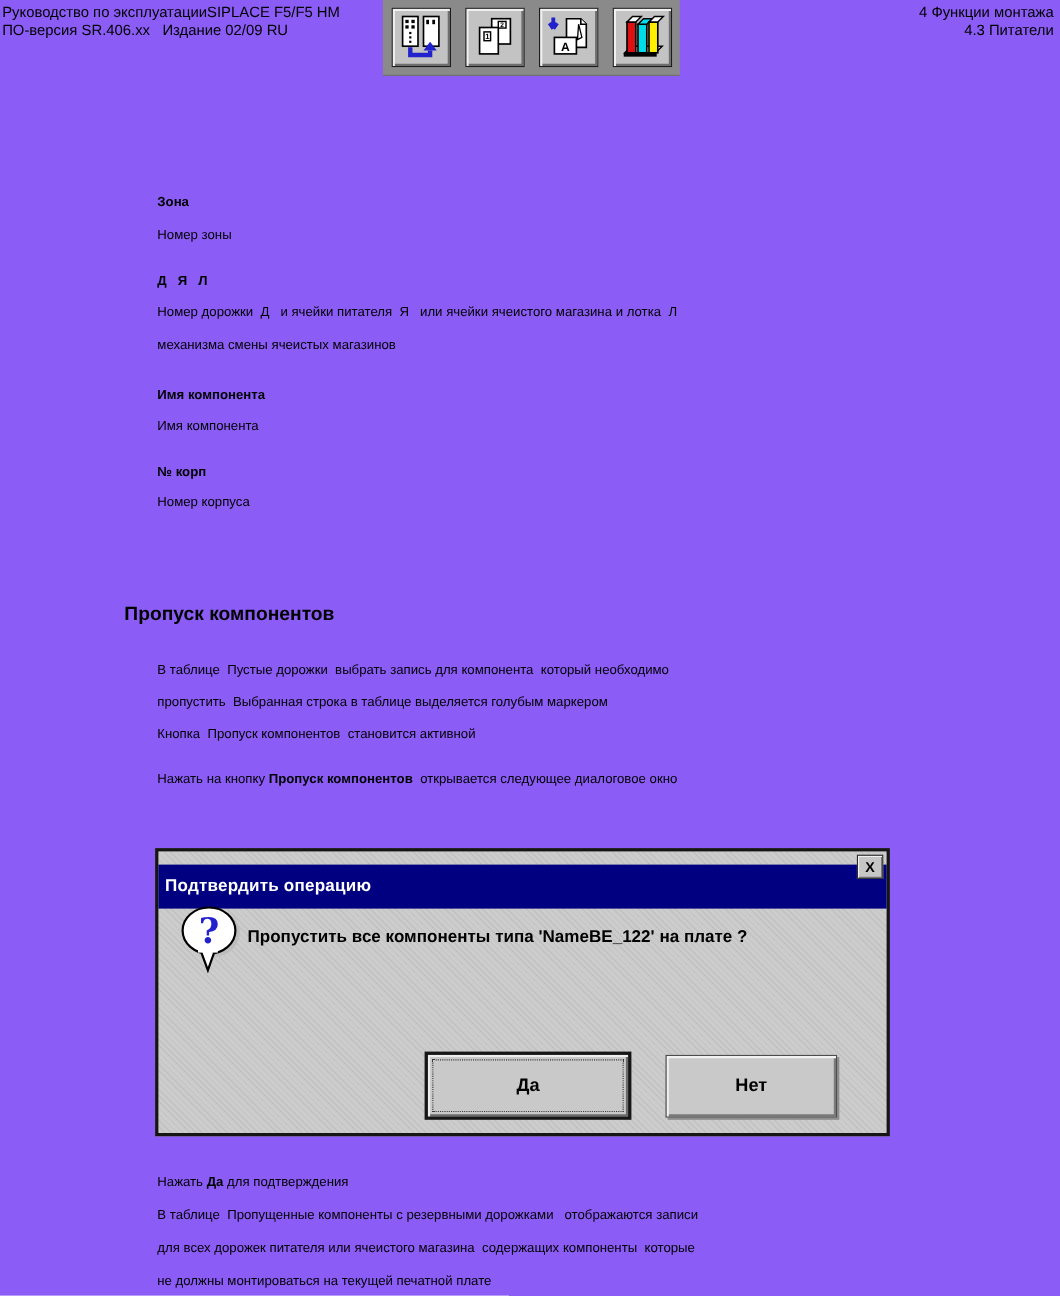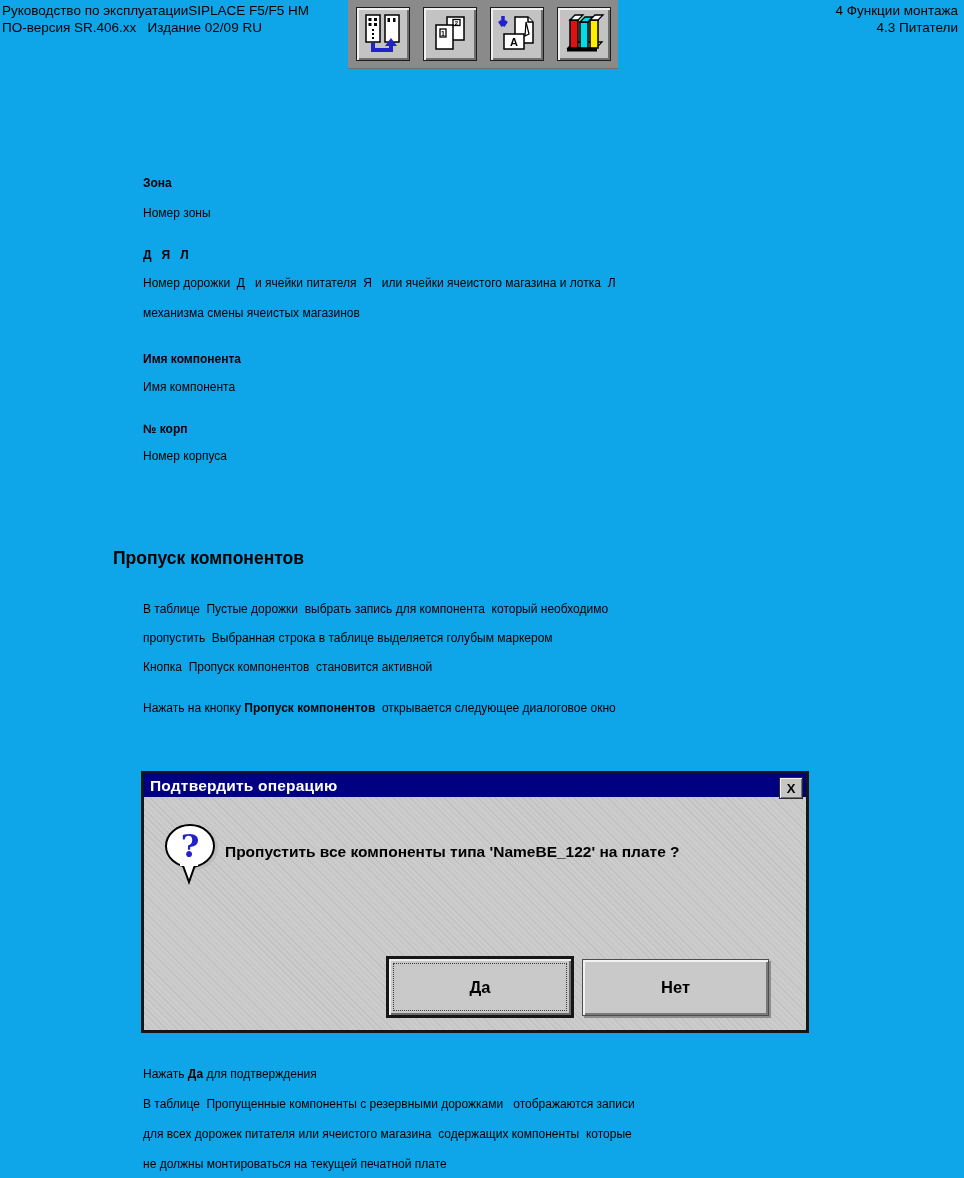--- a/index.html
+++ b/index.html
@@ -1,17 +1,17 @@
 <!DOCTYPE html>
 <html><head>
 <meta charset="utf-8">
 <style>
   html,body{margin:0;padding:0;background:#fff;}
   .page{
-    position:relative;width:964px;height:1178px;background:#0ea5e9;overflow:hidden;
+    position:relative;width:964px;height:1178px;background:#8b5cf6;overflow:hidden;
     font-family:"Liberation Sans","DejaVu Sans",sans-serif;color:#000;
   }
   .pre{white-space:pre-wrap;}
 
   
   .hdr-left{position:absolute;left:2px;top:2px;font-size:13.5px;line-height:17px;}
   .hdr-right{position:absolute;right:6px;top:2px;font-size:13.5px;line-height:17px;text-align:right;}
 
   
   .toolbar{
@@ -33,21 +33,21 @@
   .b{font-weight:bold;}
 
   
   .dialog{
     position:absolute;left:141px;top:771px;width:668px;height:262px;
     border:3px solid #151515;box-sizing:border-box;
     background:#cbcbcb;
     background-image:repeating-linear-gradient(45deg, rgba(0,0,0,0.05) 0 1px, rgba(255,255,255,0.05) 1px 2px, transparent 2px 4px);
   }
   .dlg-title{
-    position:absolute;left:0;top:0;right:0;height:23px;background:#000080;
+    position:absolute;left:0;top:12px;right:0;height:40px;background:#000080;
     display:flex;align-items:center;
   }
   .dlg-title-text{color:#fff;font-weight:bold;font-size:15.5px;padding-left:6px;letter-spacing:0.2px;}
   .dlg-close{
     position:absolute;top:3px;right:3px;width:22px;height:20px;background:#c6c6c6;
     border:1px solid #2a2a2a;box-shadow:inset 1px 1px 0 #f2f2f2, inset -1px -1px 0 #707070;
     display:flex;align-items:center;justify-content:center;
     font-size:13px;font-weight:bold;color:#000;cursor:pointer;line-height:1;
     font-family:"Liberation Sans",sans-serif;
   }
@@ -62,21 +62,21 @@
   }
   .btn-yes{
     left:242px;top:182px;width:188px;height:62px;border:3px solid #161616;
     box-shadow:inset 2px 2px 0 #ededed, inset -2px -2px 0 #6a6a6a;
   }
   .btn-yes .focus{
     position:absolute;left:4px;top:4px;right:4px;bottom:4px;border:1px dotted #3a3a3a;
     display:flex;align-items:center;justify-content:center;
   }
   .btn-no{
-    left:438px;top:185px;width:187px;height:57px;border:1px solid #4d4d4d;
+    left:461px;top:185px;width:156px;height:57px;border:1px solid #4d4d4d;
     box-shadow:2px 2px 0 #8d8d8d, inset 2px 2px 0 #f2f2f2, inset -2px -2px 0 #7a7a7a;
   }
 </style>
 </head>
 <body>
 
 <div class="page">
 
   <div class="hdr-left">
     <div class="pre">Руководство по эксплуатацииSIPLACE F5/F5 HM</div>

